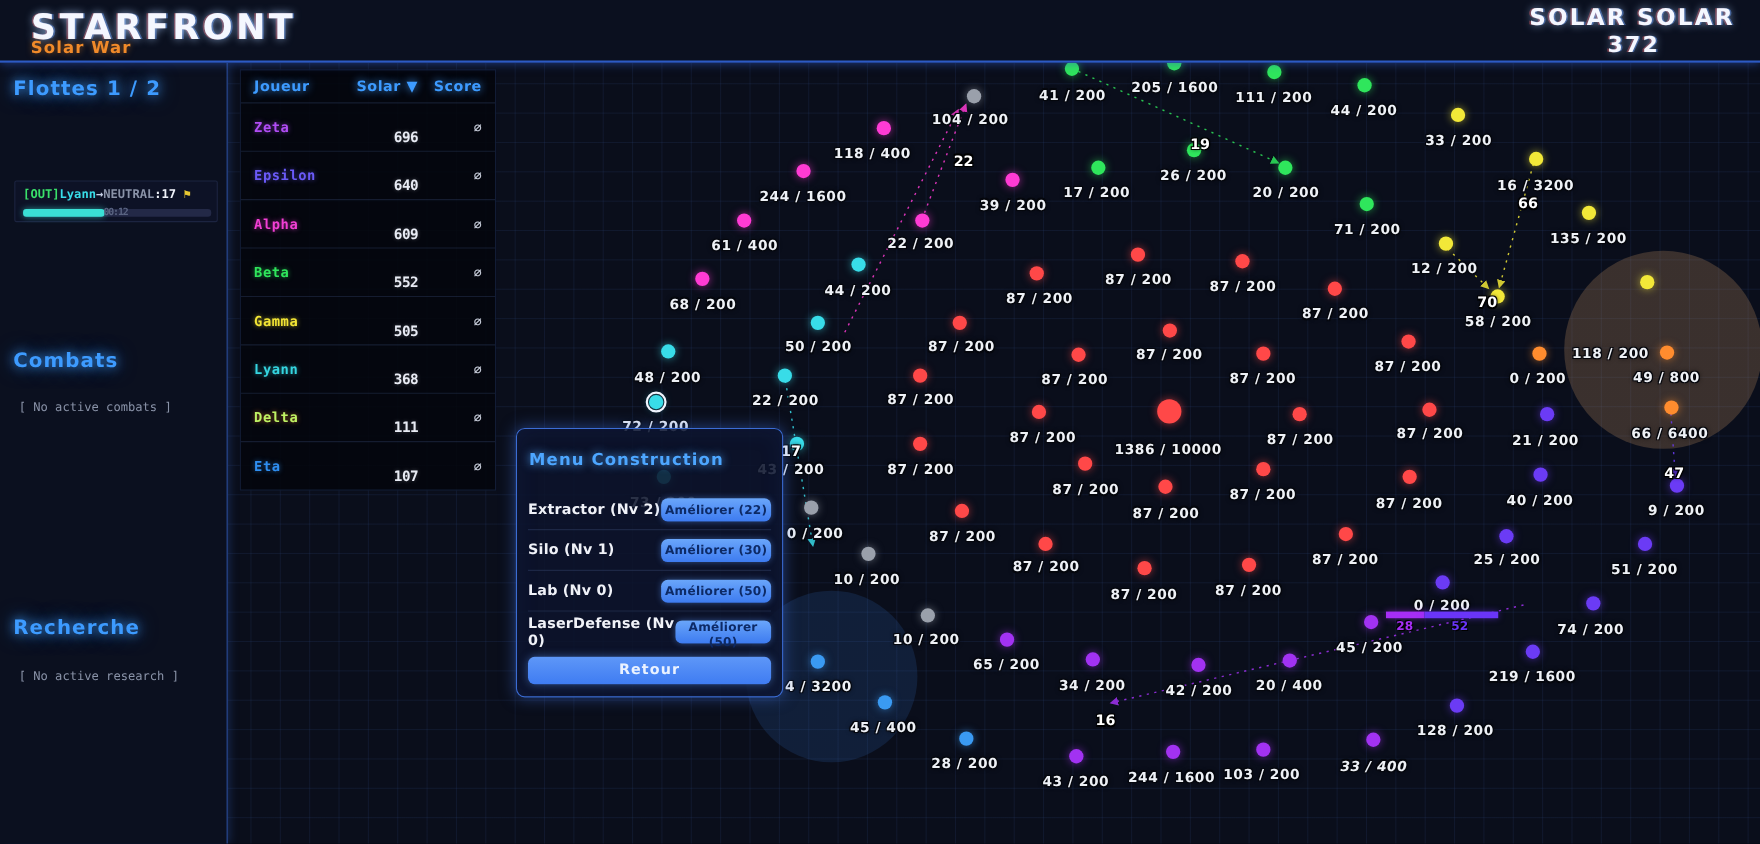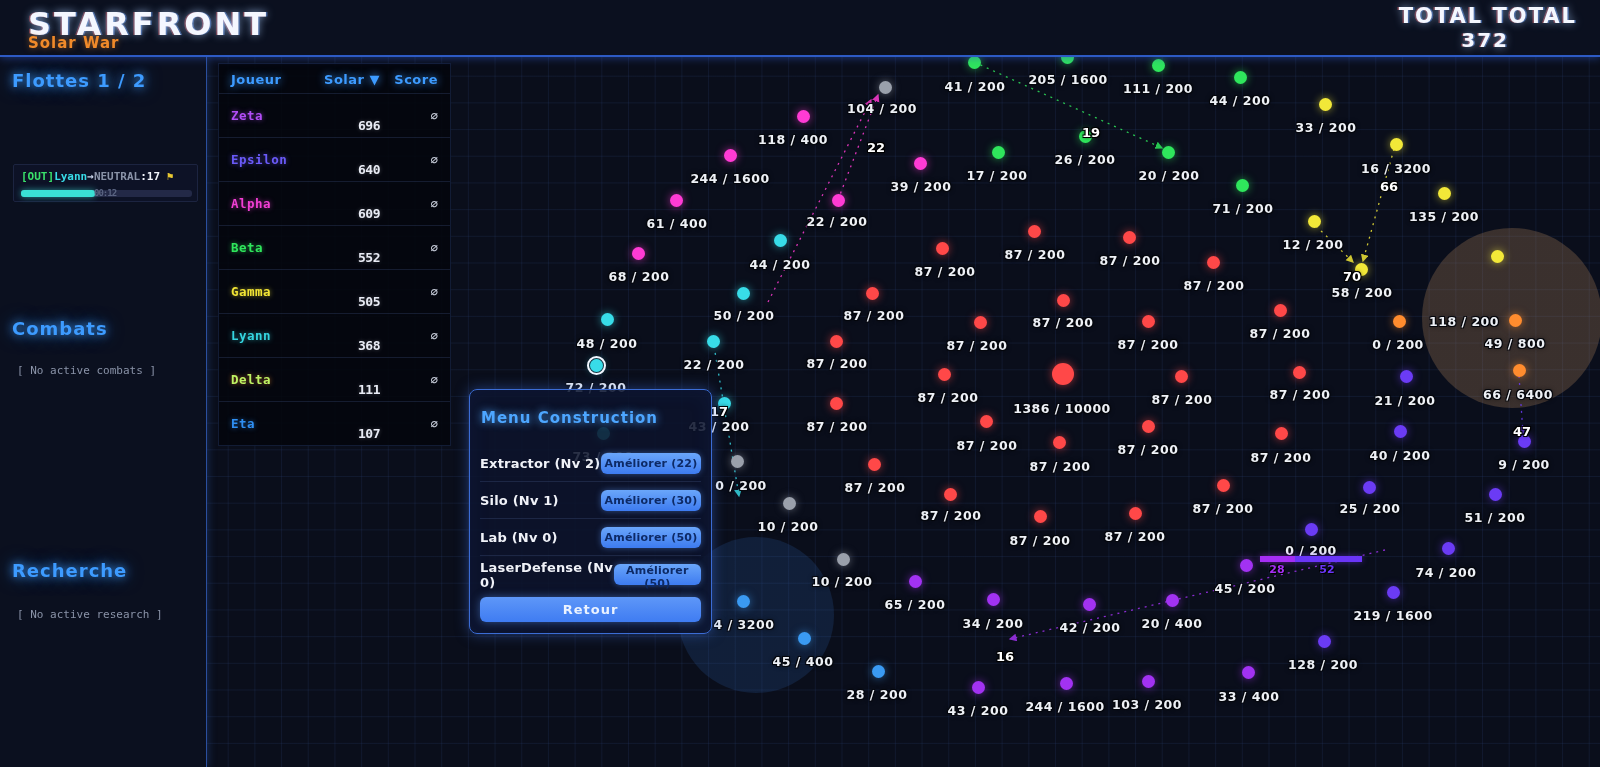--- a/index.html
+++ b/index.html
@@ -275,21 +275,21 @@
       <div class="plabel" style="left: 1172px; top: 623px;">20 / 400</div>
       <div class="dot" style="left: 1239.5px; top: 558.5px; width: 13px; height: 13px; background: rgb(162, 50, 242); box-shadow: rgba(162, 50, 242, 0.6) 0px 0px 8px;"></div>
       <div class="plabel" style="left: 1245px; top: 588px;">45 / 200</div>
       <div class="dot" style="left: 971.5px; top: 680.5px; width: 13px; height: 13px; background: rgb(162, 50, 242); box-shadow: rgba(162, 50, 242, 0.6) 0px 0px 8px;"></div>
       <div class="plabel" style="left: 978px; top: 710px;">43 / 200</div>
       <div class="dot" style="left: 1059.5px; top: 676.5px; width: 13px; height: 13px; background: rgb(162, 50, 242); box-shadow: rgba(162, 50, 242, 0.6) 0px 0px 8px;"></div>
       <div class="plabel" style="left: 1065px; top: 706px;">244 / 1600</div>
       <div class="dot" style="left: 1141.5px; top: 674.5px; width: 13px; height: 13px; background: rgb(162, 50, 242); box-shadow: rgba(162, 50, 242, 0.6) 0px 0px 8px;"></div>
       <div class="plabel" style="left: 1147px; top: 704px;">103 / 200</div>
       <div class="dot" style="left: 1241.5px; top: 665.5px; width: 13px; height: 13px; background: rgb(162, 50, 242); box-shadow: rgba(162, 50, 242, 0.6) 0px 0px 8px;"></div>
-      <div class="plabel" style="left: 1249px; top: 696px;">33 / 400</div>
+      <div class="plabel" style="left: 1249px; top: 696px; font-style: italic;">33 / 400</div>
       <div class="dot" style="left: 1317.5px; top: 634.5px; width: 13px; height: 13px; background: rgb(107, 59, 245); box-shadow: rgba(107, 59, 245, 0.6) 0px 0px 8px;"></div>
       <div class="plabel" style="left: 1323px; top: 664px;">128 / 200</div>
       <div class="dot" style="left: 1399.5px; top: 369.5px; width: 13px; height: 13px; background: rgb(107, 59, 245); box-shadow: rgba(107, 59, 245, 0.6) 0px 0px 8px;"></div>
       <div class="plabel" style="left: 1405px; top: 400px;">21 / 200</div>
       <div class="dot" style="left: 1393.5px; top: 424.5px; width: 13px; height: 13px; background: rgb(107, 59, 245); box-shadow: rgba(107, 59, 245, 0.6) 0px 0px 8px;"></div>
       <div class="plabel" style="left: 1400px; top: 455px;">40 / 200</div>
       <div class="dot" style="left: 1362.5px; top: 480.5px; width: 13px; height: 13px; background: rgb(107, 59, 245); box-shadow: rgba(107, 59, 245, 0.6) 0px 0px 8px;"></div>
       <div class="plabel" style="left: 1370px; top: 508px;">25 / 200</div>
       <div class="dot" style="left: 1488.5px; top: 487.5px; width: 13px; height: 13px; background: rgb(107, 59, 245); box-shadow: rgba(107, 59, 245, 0.6) 0px 0px 8px;"></div>
       <div class="plabel" style="left: 1495px; top: 517px;">51 / 200</div>
@@ -390,21 +390,21 @@
           <button class="upbtn">Améliorer (50)</button>
         </div>
       </div>
     <button id="back-btn">Retour</button>
   </div>
 
   <div id="topbar">
     <div class="game-title">STARFRONT</div>
     <div class="game-sub">Solar War</div>
     <div class="solar-total">
-      <div class="lbl">TOTAL TOTAL</div>
+      <div class="lbl">SOLAR SOLAR</div>
       <div class="val">372</div>
     </div>
   </div>
 
   <div id="sidebar">
     <div class="side-head" style="top:13px;">Flottes 1 / 2</div>
     <div id="fleet-item">
       <div id="fleet-line">
         <span class="out">[OUT]</span><span class="nm">Lyann</span><span class="ar">→</span><span class="tg">NEUTRAL</span><span class="ct">:17</span> <span class="fl">⚑</span>
       </div>

